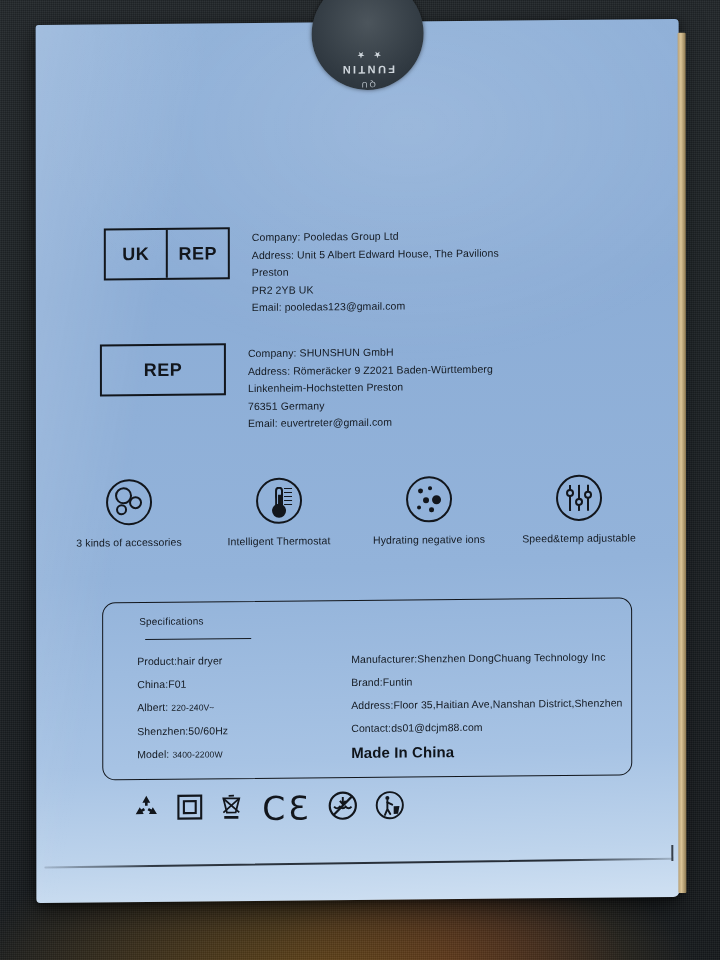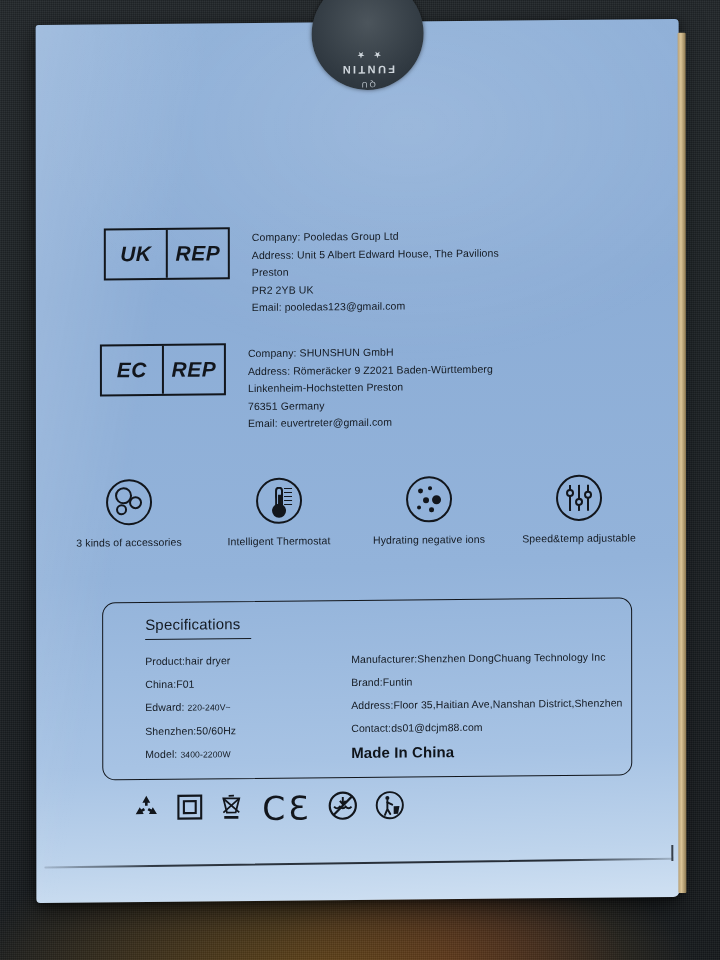--- a/index.html
+++ b/index.html
@@ -99,23 +99,22 @@
   
   .rep-row { position: absolute; display: flex; align-items: flex-start; }
   .rep-badge {
     display: flex;
     border: 2.4px solid #12161c;
     width: 126px; height: 52px;
   }
   .rep-badge .cell {
     flex: 1;
     display: flex; align-items: center; justify-content: center;
-    font-size: 21px; font-weight: 700; color: #12161c;
+    font-size: 18px; font-weight: 700; color: #12161c;
     letter-spacing: .5px;
-    font-style: italic;
   }
   .rep-badge .cell + .cell { border-left: 2.4px solid #12161c; }
 
   .rep-lines { margin-left: 22px; padding-top: 2px; }
   .rep-lines div {
     font-size: 10.5px;
     color: #141a22;
     line-height: 17.6px;
     white-space: nowrap;
     letter-spacing: .1px;
@@ -187,29 +186,29 @@
 
   
   #spec {
     position: absolute;
     left: 66px; top: 578px;
     width: 530px; height: 178px;
     border: 1.8px solid #12161c;
     border-radius: 13px;
   }
   #spec-title {
-    position: absolute; left: 42px; top: 13px;
-    font-size: 15px; color: #141a22; letter-spacing: .2px;
+    position: absolute; left: 36px; top: 13px;
+    font-size: 10px; color: #141a22; letter-spacing: .2px;
   }
   #spec-rule {
     position: absolute; left: 42px; top: 36px;
     width: 106px; height: 1.4px; background: #141a22;
   }
   .spec-col { position: absolute; top: 47px; }
-  #spec-left  { left: 42px; }
+  #spec-left  { left: 34px; }
   #spec-right { left: 248px; }
   .spec-line {
     font-size: 10.5px; color: #141a22; line-height: 23px;
     white-space: nowrap; letter-spacing: .1px;
   }
   .spec-line .sm { font-size: 8.6px; letter-spacing: .1px; }
   .spec-made {
     font-size: 15px; font-weight: 700; color: #0f141a;
     line-height: 25px; letter-spacing: .1px; white-space: nowrap;
   }
@@ -265,21 +264,20 @@
           <div>Company: Pooledas Group Ltd</div>
           <div>Address: Unit 5 Albert Edward House, The Pavilions</div>
           <div>Preston</div>
           <div>PR2 2YB UK</div>
           <div>Email: pooledas123@gmail.com</div>
         </div>
       </div>
 
       <div class="rep-row" style="left:64px; top:320px;">
         <div class="rep-badge">
-          <div class="cell">EC</div>
           <div class="cell">REP</div>
         </div>
         <div class="rep-lines">
           <div>Company: SHUNSHUN GmbH</div>
           <div>Address: Römeräcker 9 Z2021 Baden-Württemberg</div>
           <div>Linkenheim-Hochstetten Preston</div>
           <div>76351 Germany</div>
           <div>Email: euvertreter@gmail.com</div>
         </div>
       </div>
@@ -331,21 +329,21 @@
 
       </div>
 
       <div id="spec">
         <div id="spec-title">Specifications</div>
         <div id="spec-rule"></div>
 
         <div class="spec-col" id="spec-left">
           <div class="spec-line"><span>Product:hair dryer</span></div>
           <div class="spec-line"><span>China:F01</span></div>
-          <div class="spec-line"><span>Edward: </span><span class="sm">220-240V~</span></div>
+          <div class="spec-line"><span>Albert: </span><span class="sm">220-240V~</span></div>
           <div class="spec-line"><span>Shenzhen:50/60Hz</span></div>
           <div class="spec-line"><span>Model: </span><span class="sm">3400-2200W</span></div>
         </div>
 
         <div class="spec-col" id="spec-right">
           <div class="spec-line">Manufacturer:Shenzhen DongChuang Technology Inc</div>
           <div class="spec-line">Brand:Funtin</div>
           <div class="spec-line">Address:Floor 35,Haitian Ave,Nanshan District,Shenzhen</div>
           <div class="spec-line">Contact:ds01@dcjm88.com</div>
           <div class="spec-made">Made In China</div>

